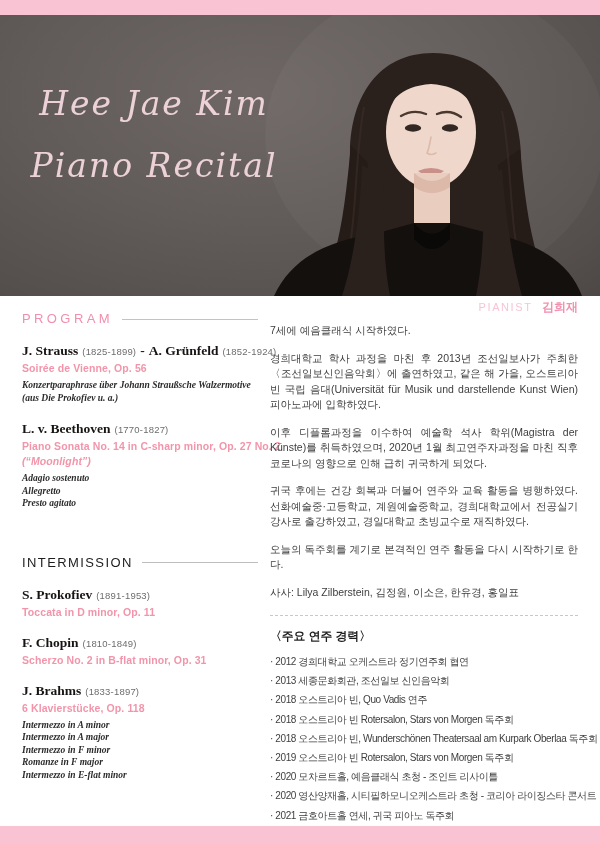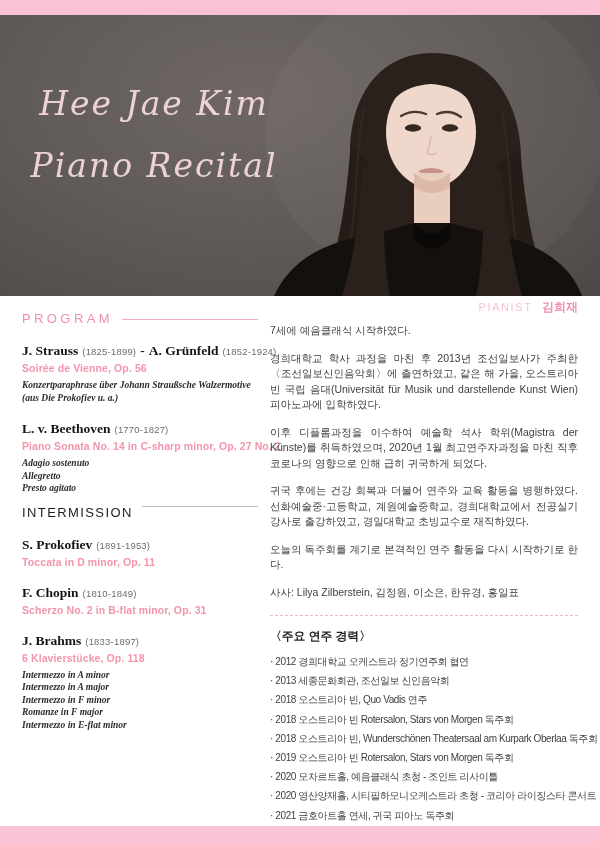--- a/index.html
+++ b/index.html
@@ -42,21 +42,21 @@
   .cp-name      { font-weight:bold; font-size:13.5px; color:#171413; }
   .cp-separator { font-weight:bold; font-size:13.5px; color:#171413; }
   .cp-dates     { font-family:"Liberation Sans", sans-serif; font-size:9.5px; color:#6d6d6d; letter-spacing:.2px; }
   .piece-line   { margin-top:3px; font-size:10.5px; font-weight:bold; color:#f295aa; letter-spacing:.1px; white-space:nowrap; }
   .piece-line.italic { font-style:italic; }
   .movements { margin-top:5px; }
   .movement  {
     font-family:"Liberation Serif", serif; font-style:italic; font-weight:bold;
     font-size:9.5px; line-height:12.5px; color:#2c2c2c;
   }
-  .intermission-row { margin-top:10px; display:flex; align-items:flex-start; gap:9px; }
+  .intermission-row { margin-top:45px; display:flex; align-items:center; gap:9px; }
   .intermission-row .label { font-size:13px; letter-spacing:1.4px; color:#1d1d1d; }
   .intermission-row .rule  { flex:1; border-top:1px solid #bdbdbd; margin-top:1px; }
   .second-half { margin-top:10px; }
 
   
   .profile-col { position:absolute; }
   .pianist-credit { position:absolute; top:-14px; right:0; white-space:nowrap; }
   .pianist-label { color:#f7c5d6; font-size:11px; letter-spacing:1.6px;text-align:center; }
   .pianist-name  { color:#f191af; font-size:12px; font-weight:bold; margin-left:5px; }
   .profile-para {
@@ -130,20 +130,21 @@
           <div class="composer-line"><span class="cp-name">J. Strauss</span> <span class="cp-dates">(1825-1899)</span> <span class="cp-separator">-</span> <span class="cp-name">A. Grünfeld</span> <span class="cp-dates">(1852-1924)</span></div>
           <div class="piece-line">Soirée de Vienne, Op. 56</div>
           <div class="movements">
             <div class="movement">Konzertparaphrase über Johann Straußsche Walzermotive</div>
             <div class="movement">(aus Die Prokofiev u. a.)</div>
           </div>
         </div>
         <div class="program-entry">
           <div class="composer-line"><span class="cp-name">L. v. Beethoven</span> <span class="cp-dates">(1770-1827)</span></div>
           <div class="piece-line">Piano Sonata No. 14 in C-sharp minor, Op. 27 No. 2</div>
+          <div class="piece-line italic">(“Moonlight”)</div>
           <div class="movements">
             <div class="movement">Adagio sostenuto</div>
             <div class="movement">Allegretto</div>
             <div class="movement">Presto agitato</div>
           </div>
         </div>
       </div>
 
     <div class="intermission-row">
       <span class="label">INTERMISSION</span>

